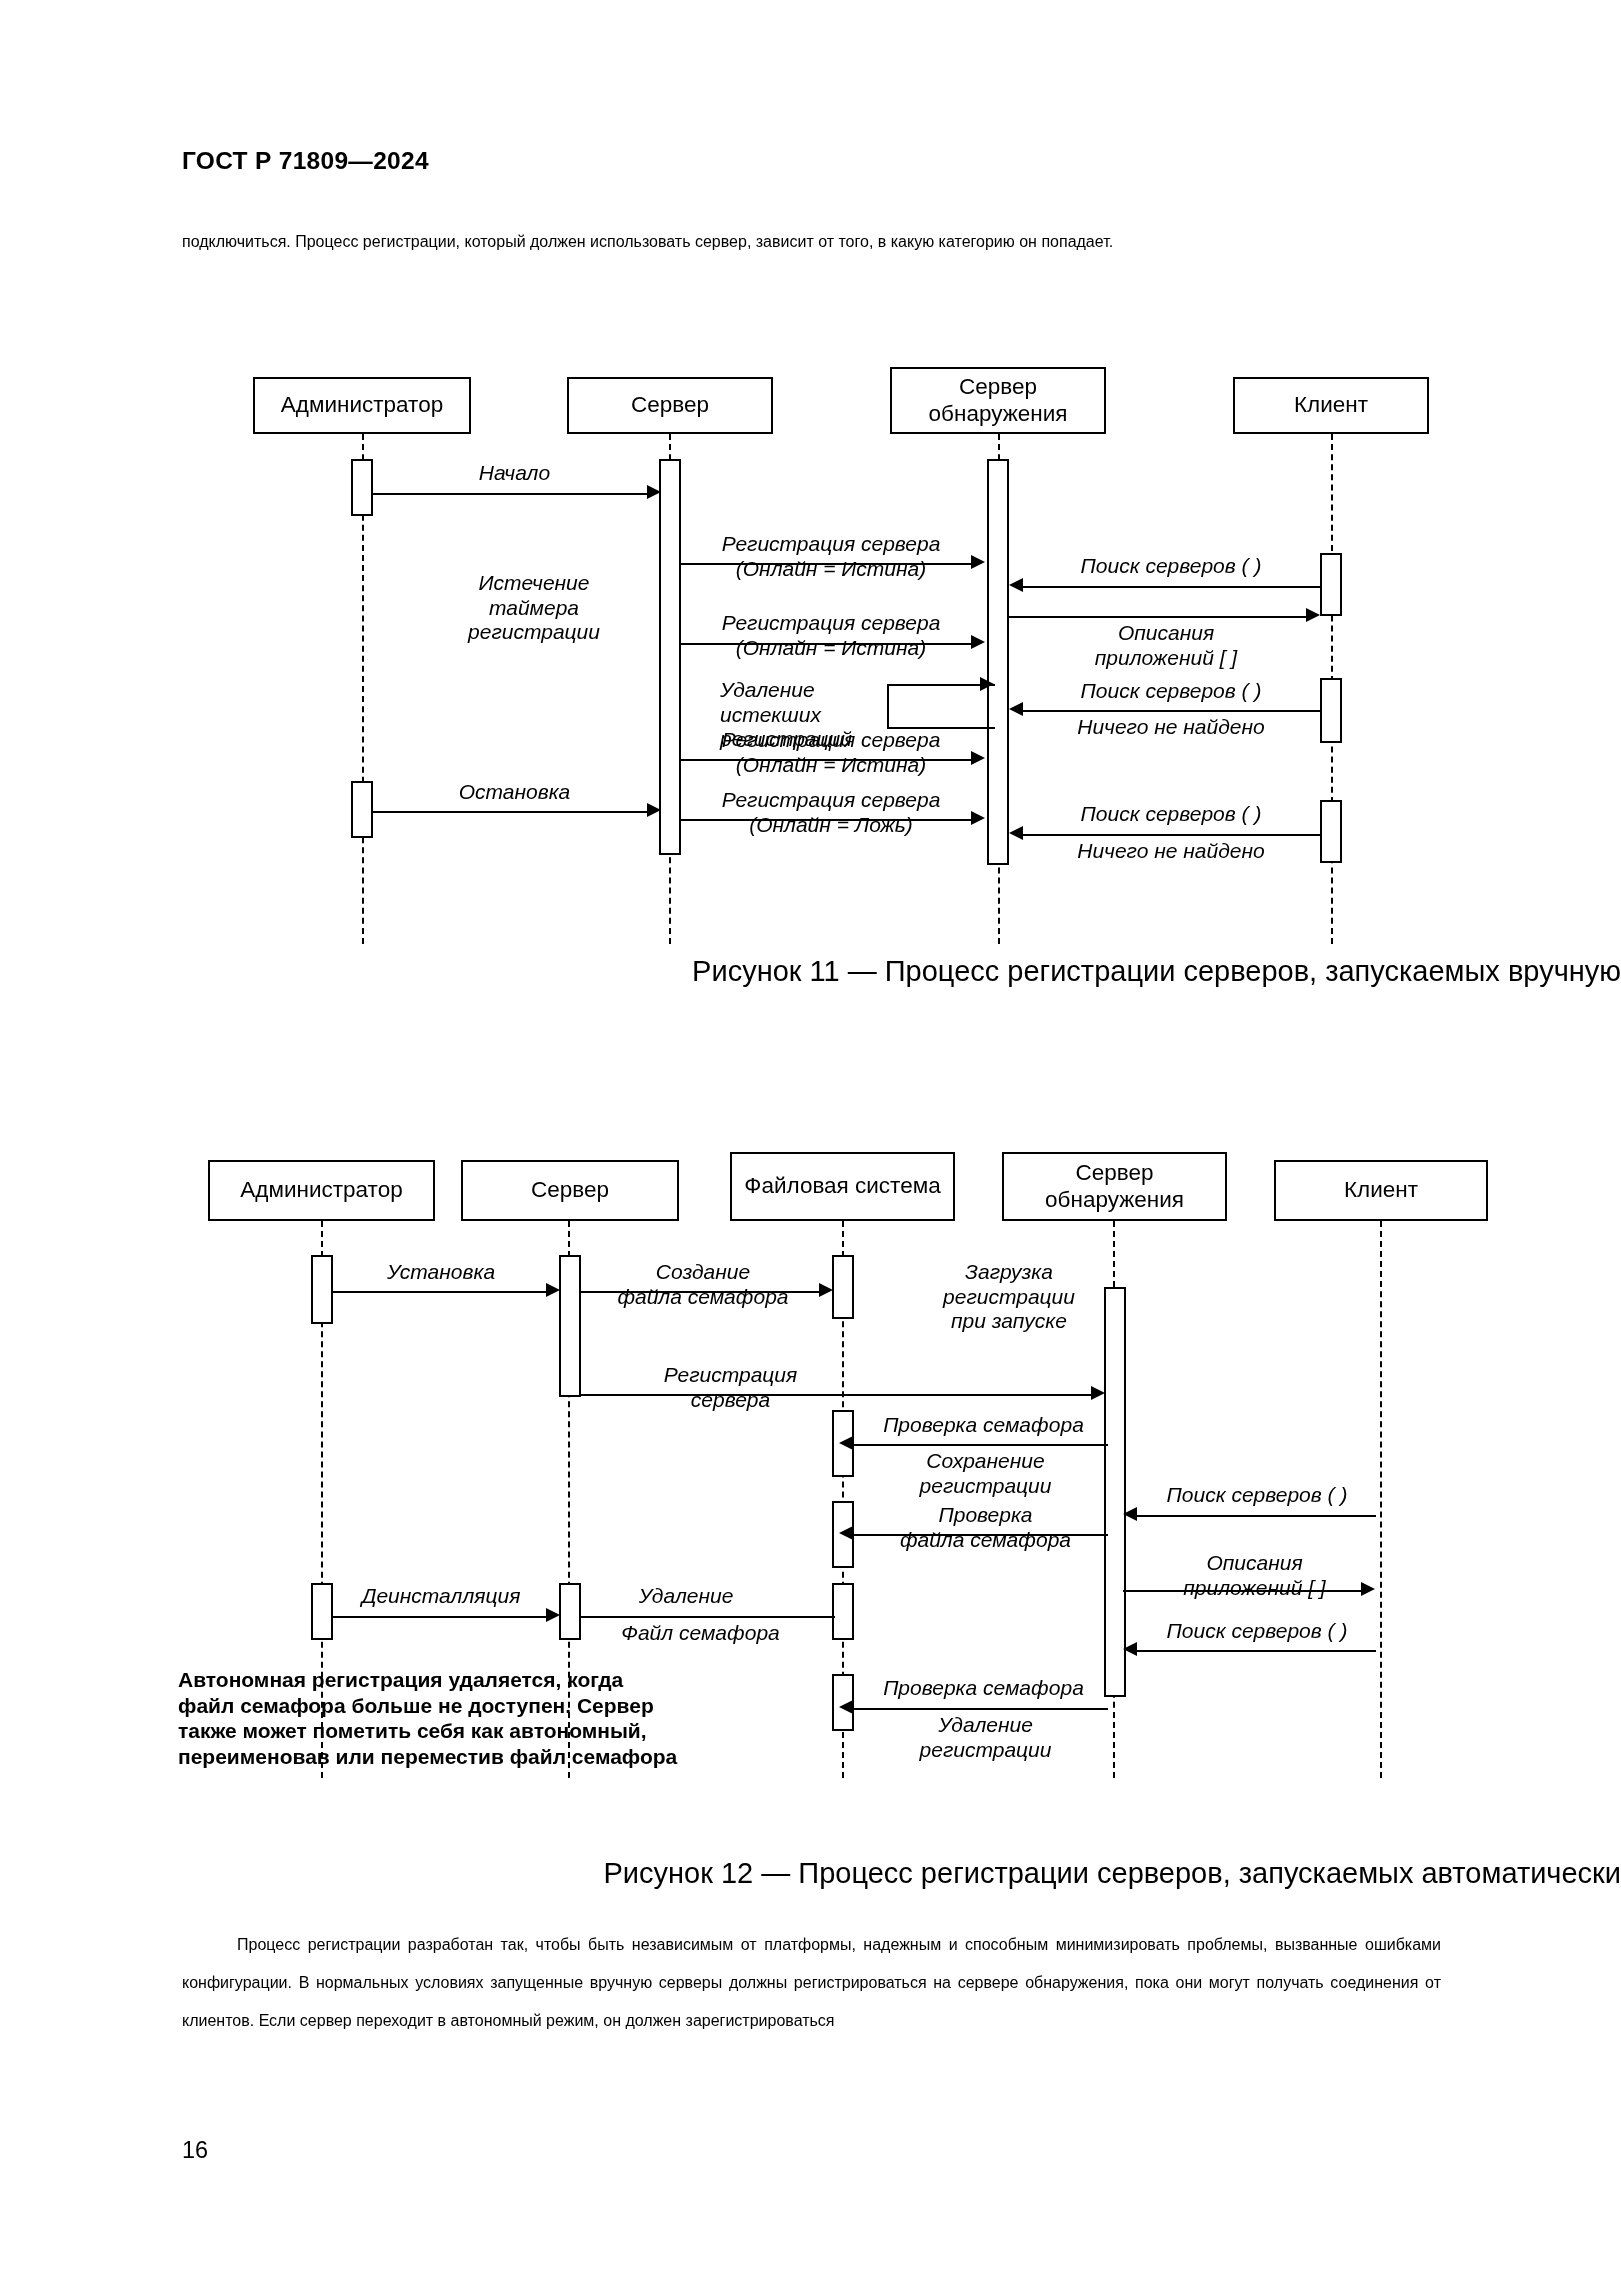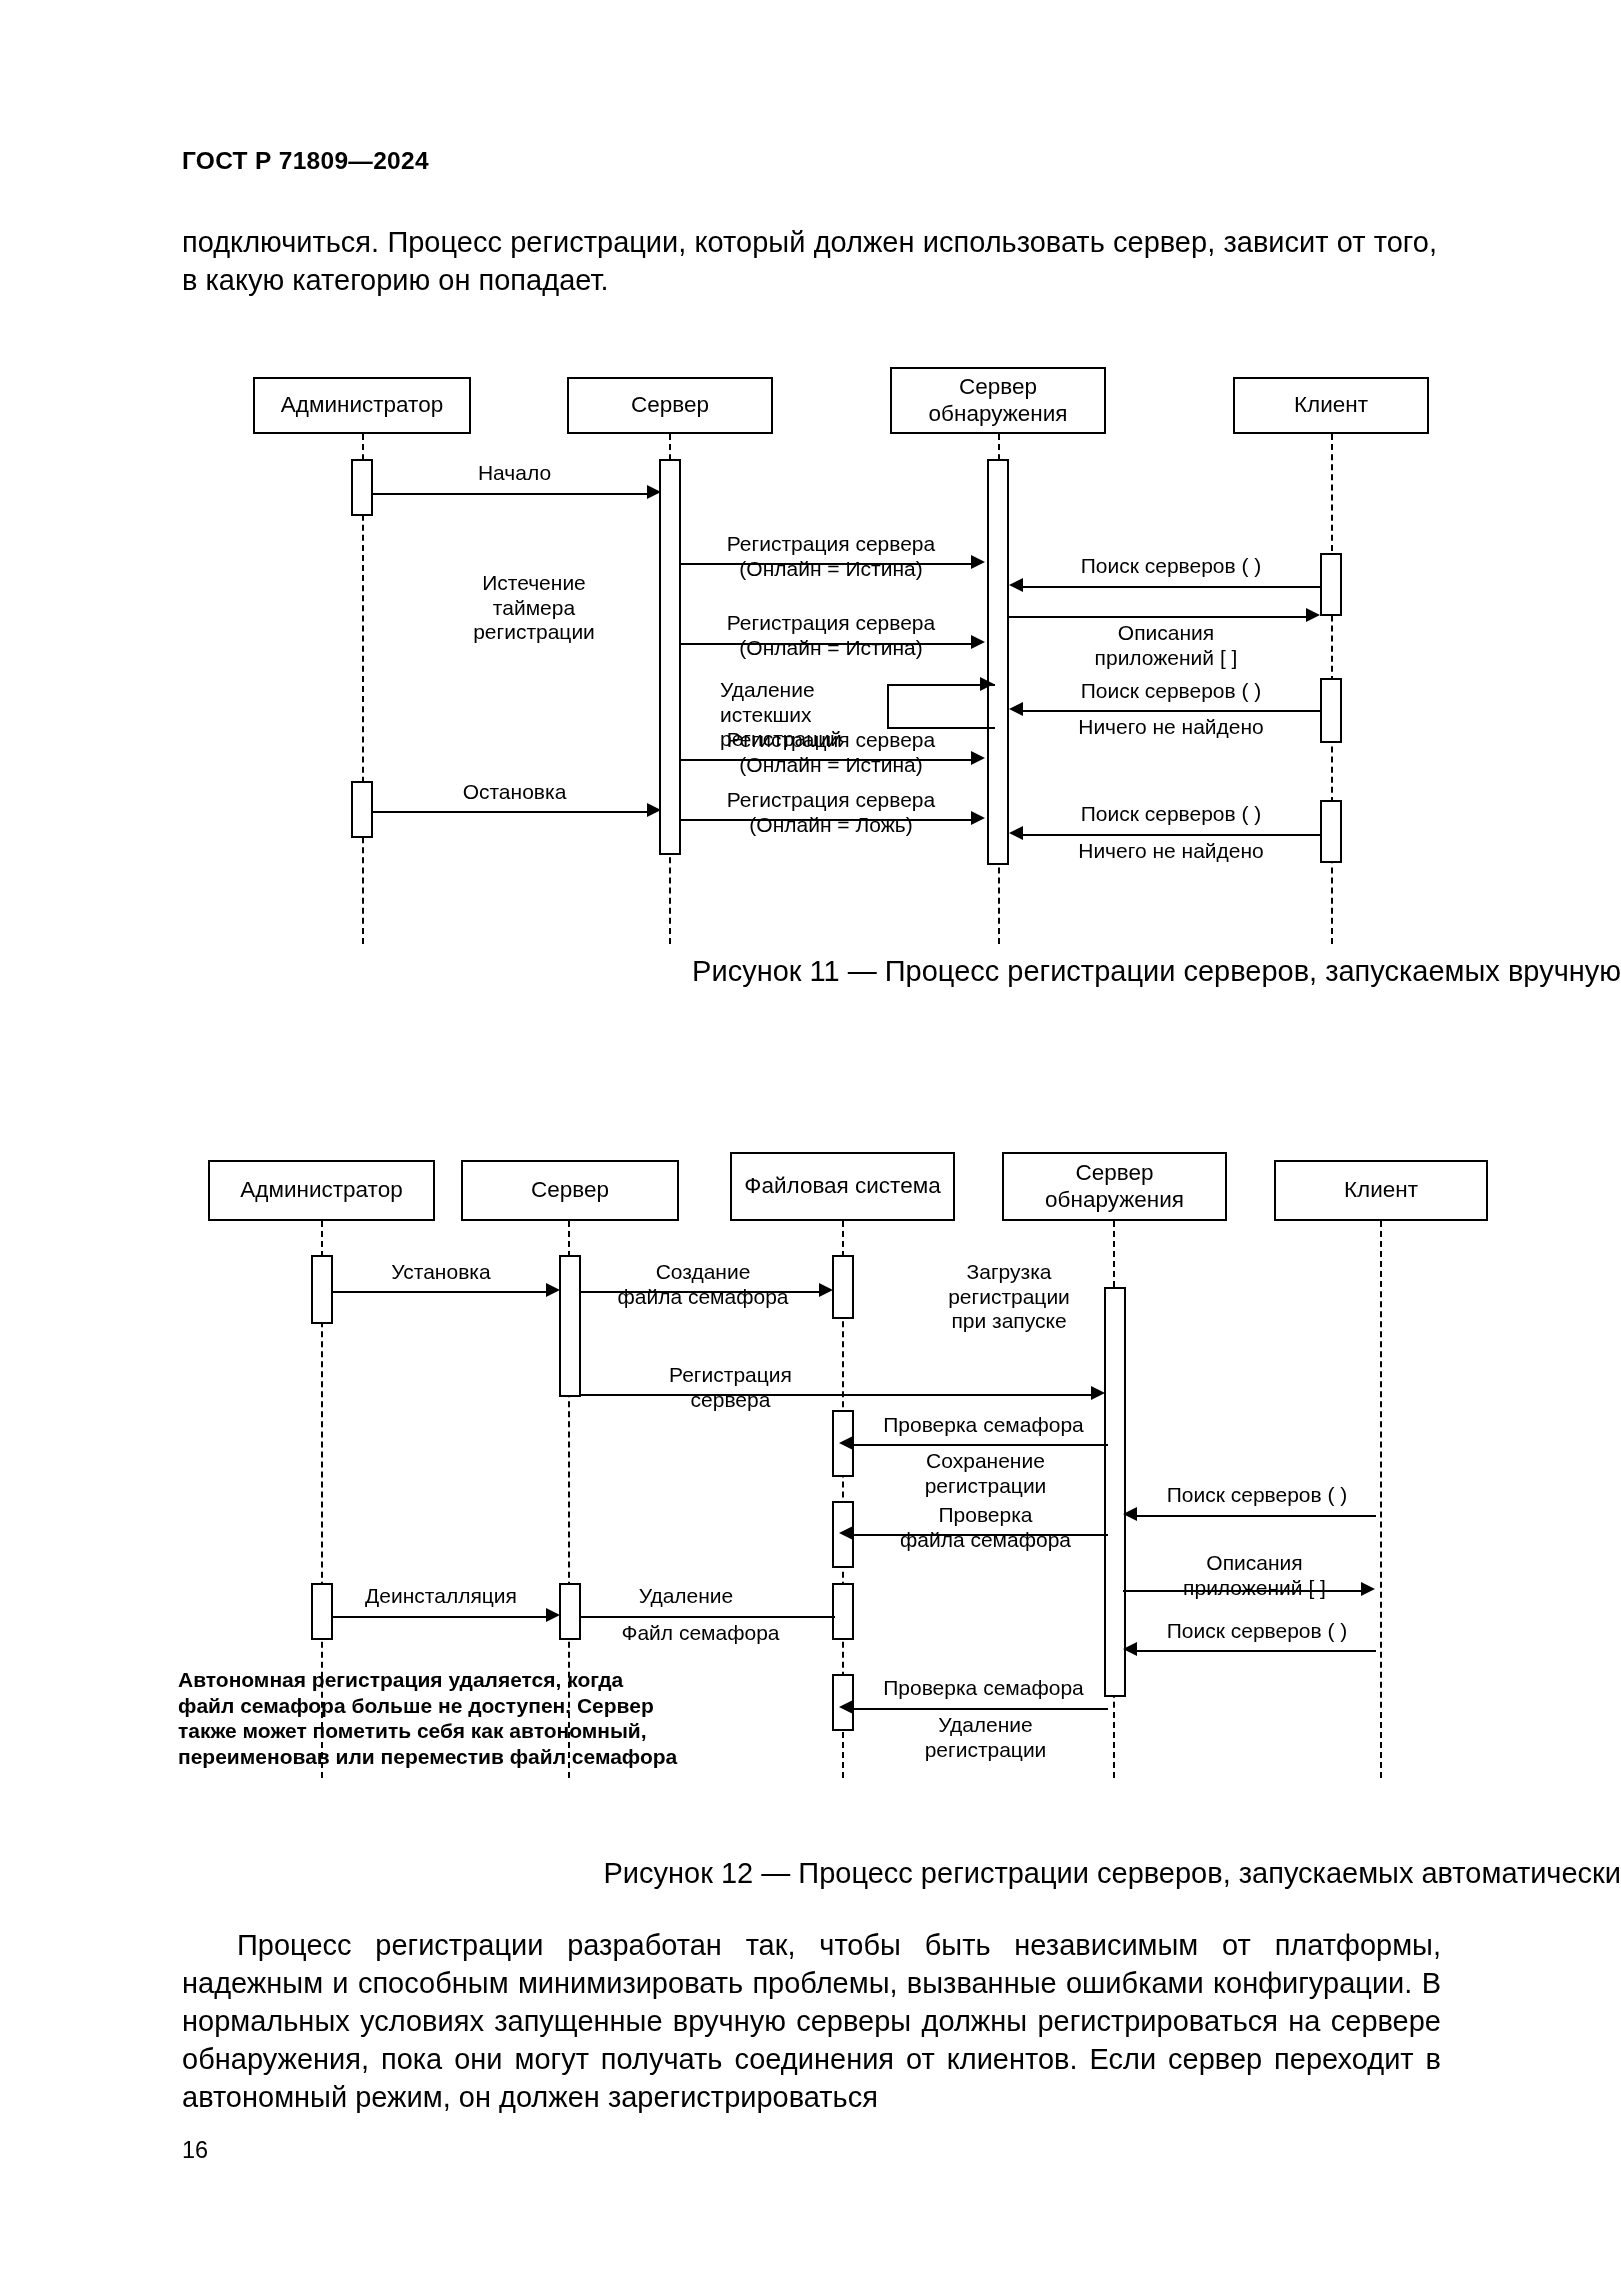--- a/index.html
+++ b/index.html
@@ -11,21 +11,21 @@
   }
   .page{position:absolute;inset:0;}
 
   .hdr{
     position:absolute;left:182px;top:147px;
     font-size:24.5px;font-weight:bold;letter-spacing:0.3px;
   }
 
   .body-text{
     position:absolute;
-    font-size:29px;line-height:38px;text-align:justify;
+    font-size:16px;line-height:38px;text-align:justify;
     text-justify:inter-word;
   }
   .para-top{left:182px;top:223px;width:1255px;}
   .para-mid{left:182px;top:1041px;width:1255px;}
   .para-bottom{left:182px;top:1926px;width:1259px;}
   .indent{display:inline-block;width:55px;}
 
   .caption{
     position:absolute;width:100%;text-align:right;
     font-size:29px;
@@ -57,20 +57,21 @@
   }
   .arrow{
     position:absolute;width:0;height:0;
     border-top:7.8px solid transparent;border-bottom:7.8px solid transparent;
   }
   .arrow.r{border-left:14.7px solid #000;}
   .arrow.l{border-right:14.7px solid #000;}
   .lbl{
     position:absolute;font-size:21px;line-height:24.5px;text-align:center;
     white-space:pre-line;
+    font-style:italic;
   }
   .lbl.left{text-align:left;}
   .note{
     position:absolute;font-size:21px;line-height:25.5px;font-weight:bold;
     text-align:left;white-space:pre-line;
   }
   .selfloop{
     position:absolute;border:2.9px solid #000;border-right:none;box-sizing:border-box;
   }
 </style>

